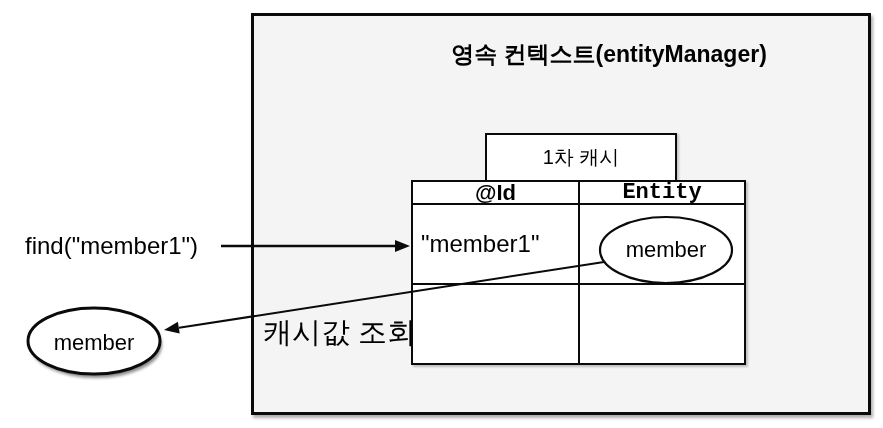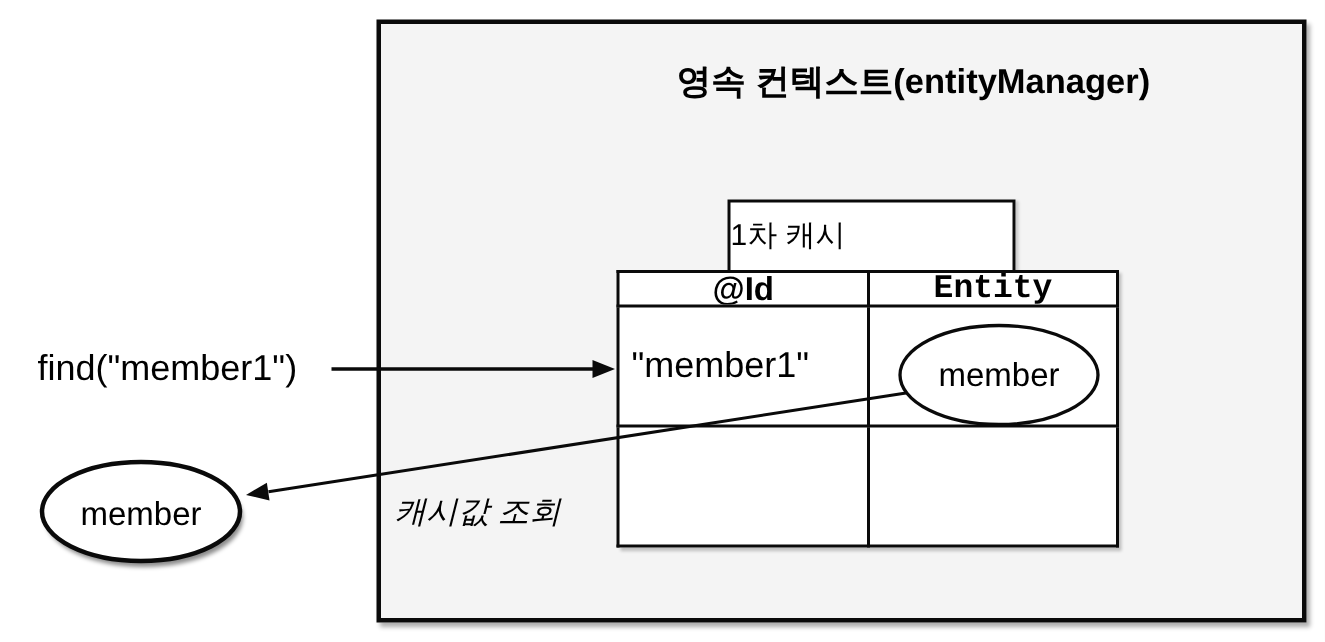--- a/index.html
+++ b/index.html
@@ -34,21 +34,21 @@
     line-height: 28px;
     z-index: 2;
   }
   .cache-box {
     position: absolute;
     left: 485px; top: 133px;
     width: 192px; height: 49px;
     background: #ffffff;
     border: 2.5px solid #0a0a0a;
     box-shadow: 2px 1px 2px rgba(0,0,0,0.18);
-    text-align: left;
+    text-align: center;
     font-size: 20px;
     line-height: 44px;
     z-index: 2;
   }
   table.cache-table {
     position: absolute;
     left: 411px; top: 180px;
     border-collapse: collapse;
     table-layout: fixed;
     background: #ffffff;
@@ -94,22 +94,22 @@
     left: 606px; top: 238px; width: 120px;
     text-align: center;
     font-size: 22px; line-height: 24px;
   }
   .result-member-label {
     left: 34px; top: 331px; width: 120px;
     text-align: center;
     font-size: 22px; line-height: 24px;
   }
   .lookup-label {
-    left: 263px; top: 329px;
-    font-size: 21px; line-height: 26px; font-style: italic;
+    left: 263px; top: 319px;
+    font-size: 29px; line-height: 26px;
   }
 </style>
 </head>
 <body>
 
 <div class="canvas">
 
   <div class="outer-box"></div>
 
   <div class="title label">영속 컨텍스트(entityManager)</div>

